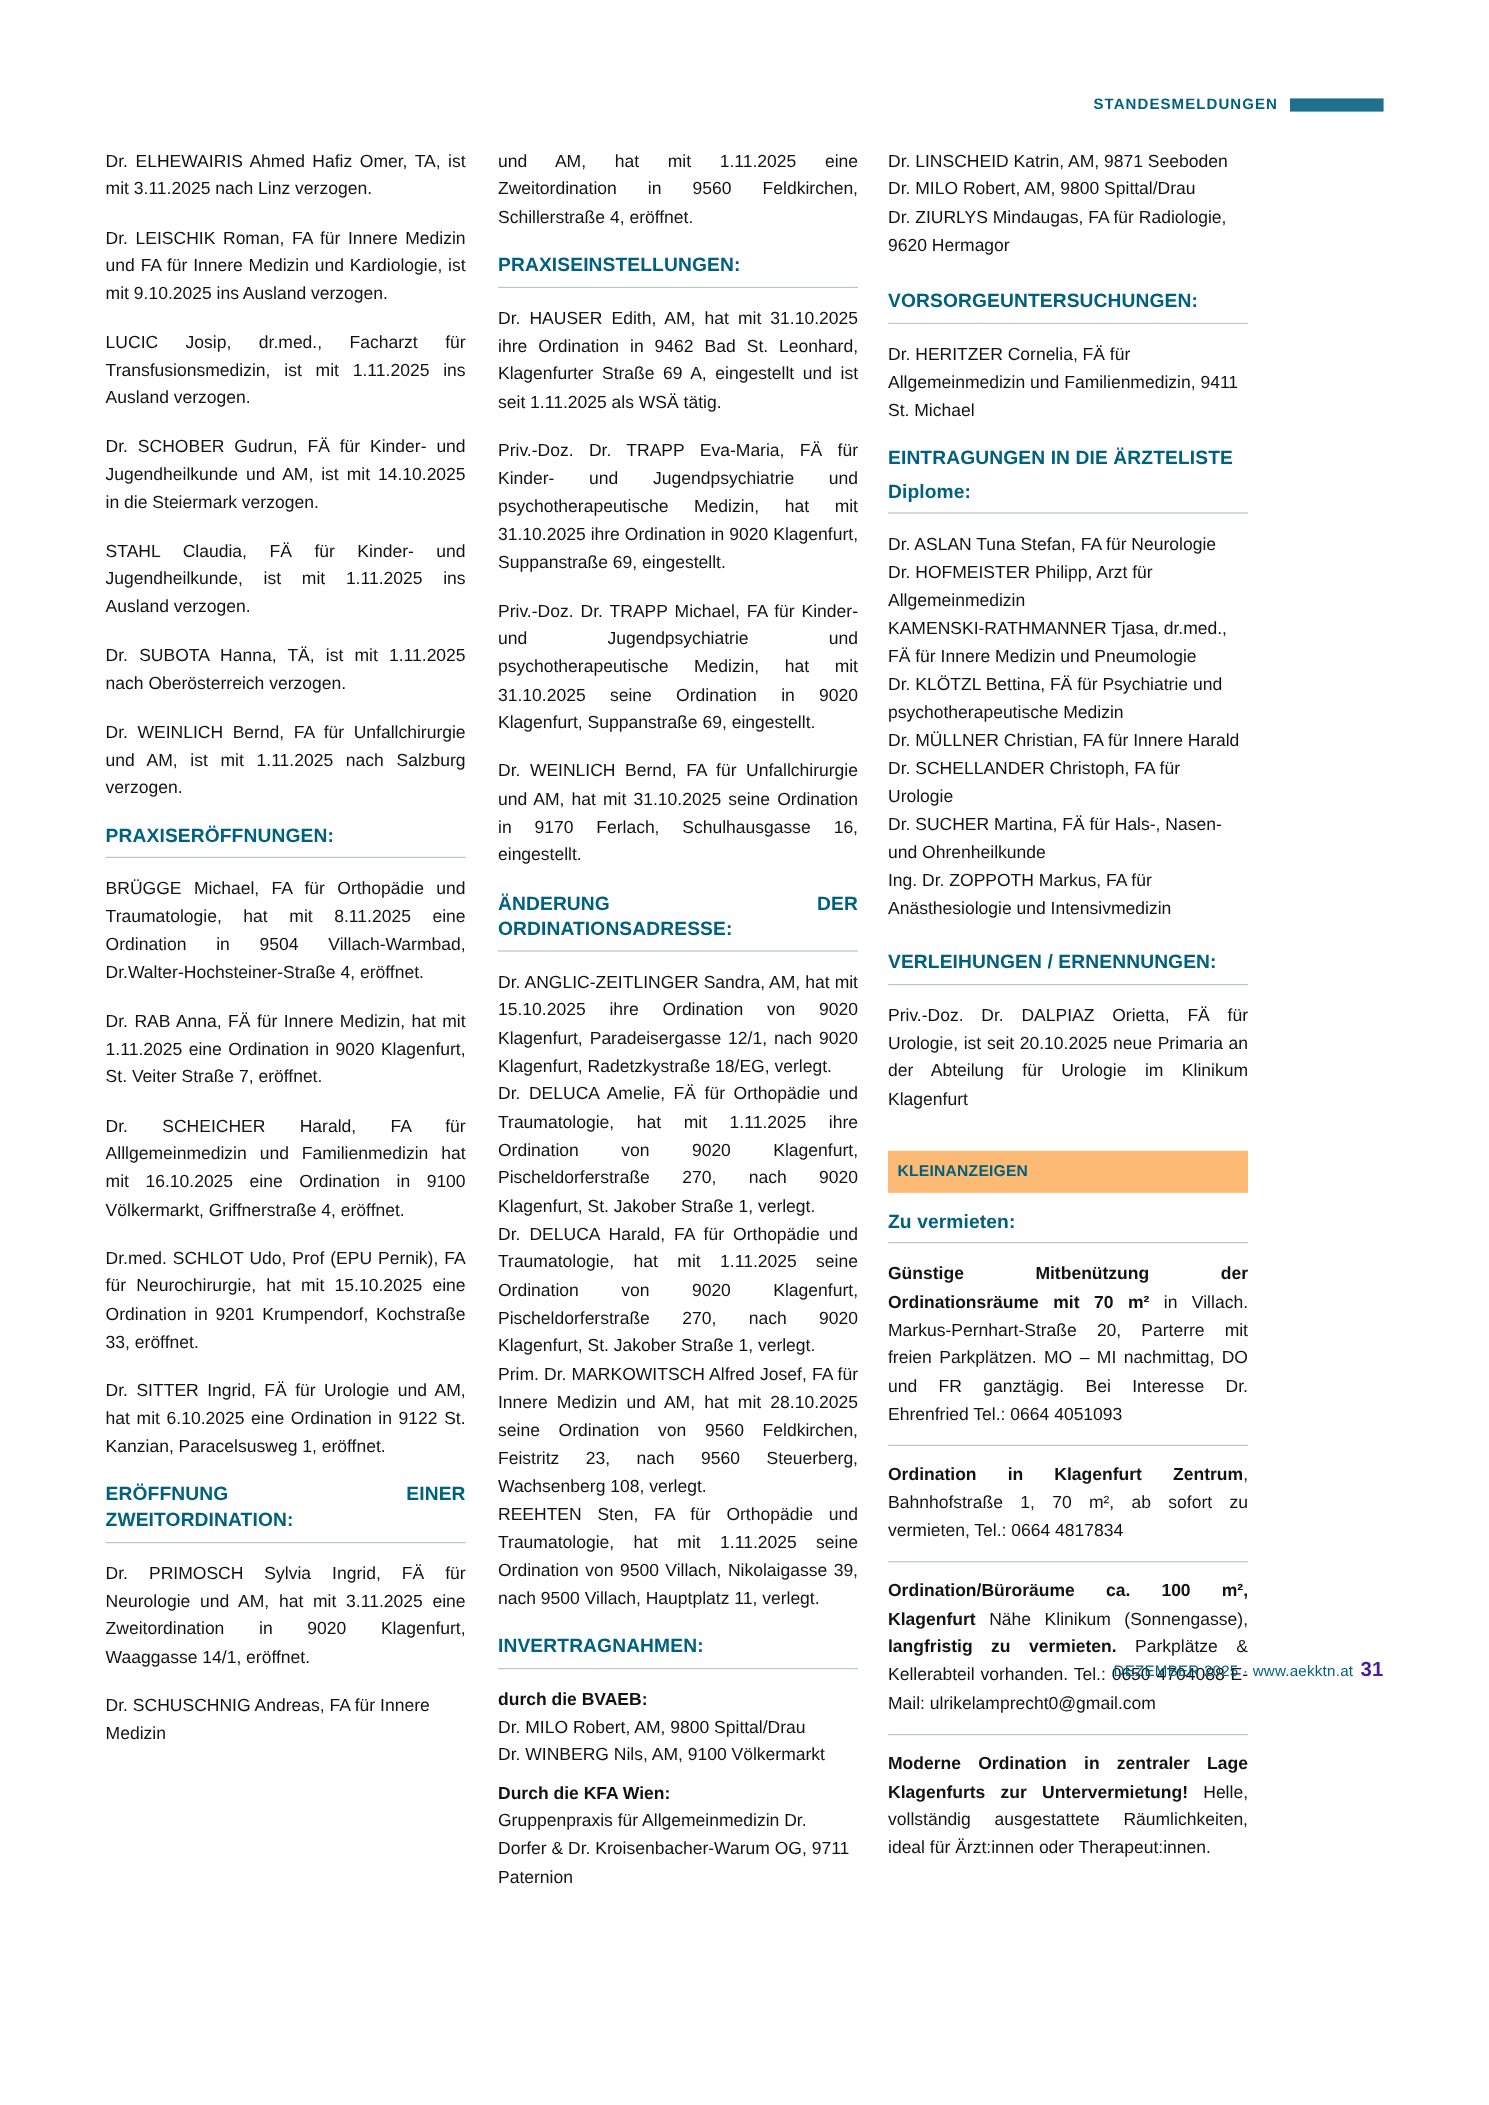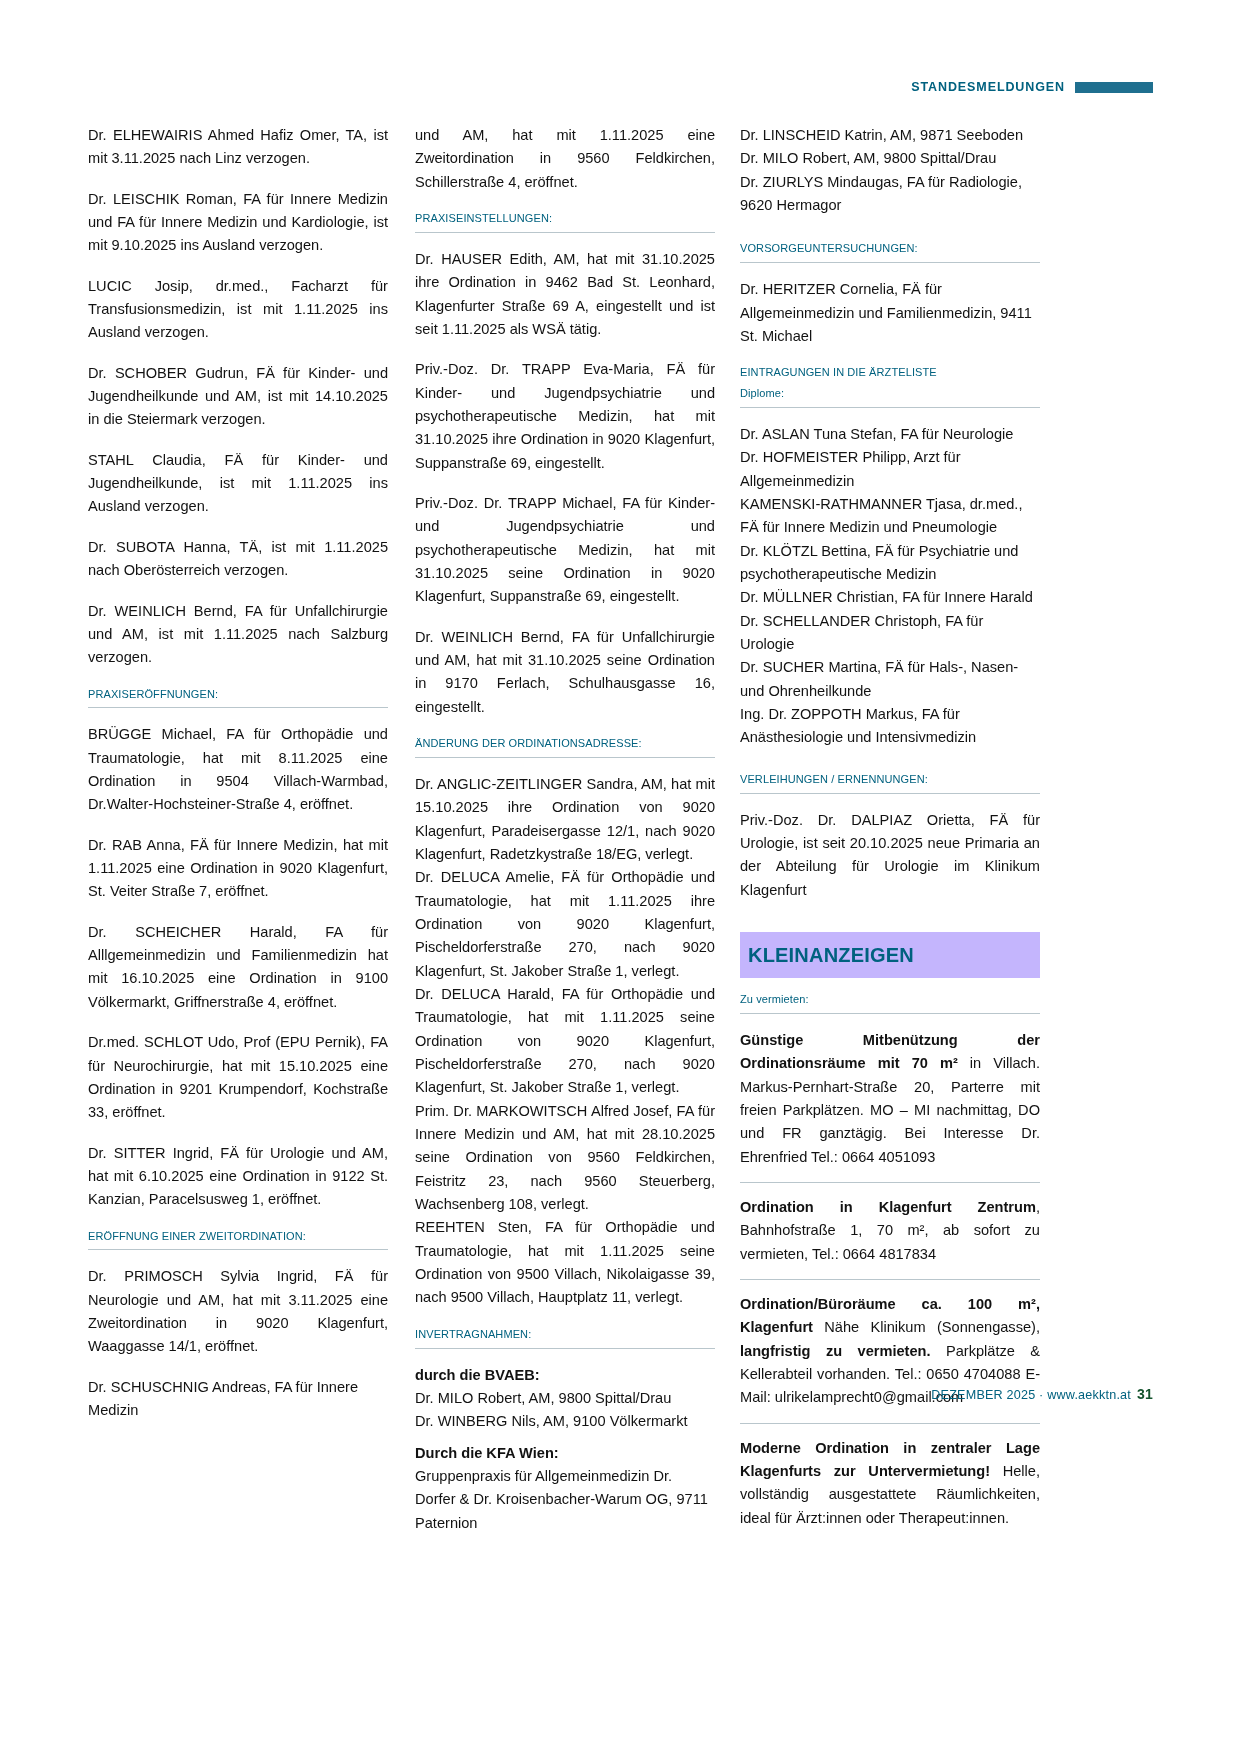--- a/index.html
+++ b/index.html
@@ -64,22 +64,22 @@
     -webkit-hyphens: auto;
     hyphens: auto;
   }
   p.para.tight { margin-bottom: 0; }
   p.para.nojust { text-align: left; }
 
   .sec {
     margin: 10px 0 14px 0;
   }
   .sec-title {
-    font-size: 11px;
-    font-weight: normal;
+    font-size: 16px;
+    font-weight: bold;
     color: #00617f;
     letter-spacing: 0.1px;
     margin: 0 0 6px 0;
     line-height: 1.35;
   }
   .sec-rule {
     border: 0;
     border-top: 1px solid #b9c6cc;
     margin: 0 0 15px 0;
     height: 0;
@@ -87,24 +87,24 @@
   .sub-bold {
     font-weight: bold;
     margin: 0 0 2px 0;
   }
   .lines p {
     margin: 0;
     text-align: left;
   }
   
   .kl-band {
-    background: #c4b5fd;
-    color: #00617f;
-    font-weight: bold;
-    font-size: 20px;
+    background: #fdba74;
+    color: #00617f;
+    font-weight: bold;
+    font-size: 13px;
     padding: 7px 8px 7px 8px;
     letter-spacing: 0.2px;
     margin-bottom: 14px;
   }
   .ad {
     margin: 0 0 13px 0;
     text-align: justify;
   }
   .ad-rule {
     border: 0;
@@ -117,23 +117,23 @@
     position: absolute;
     right: 88px;
     bottom: 78px;
     font-size: 12.6px;
     color: #00617f;
     letter-spacing: 0.2px;
     text-align: right;
   }
   .footer .pagenum {
     font-weight: bold;
-    font-size: 14px;
+    font-size: 17px;
     margin-left: 6px;
-    color: #14532d;
+    color: #4c1d95;
   }
 </style>
 </head>
 <body>
 
 <div class="page">
 
   <div class="header">
     <span class="header-label">STANDESMELDUNGEN</span>
     <span class="header-bar"></span>

